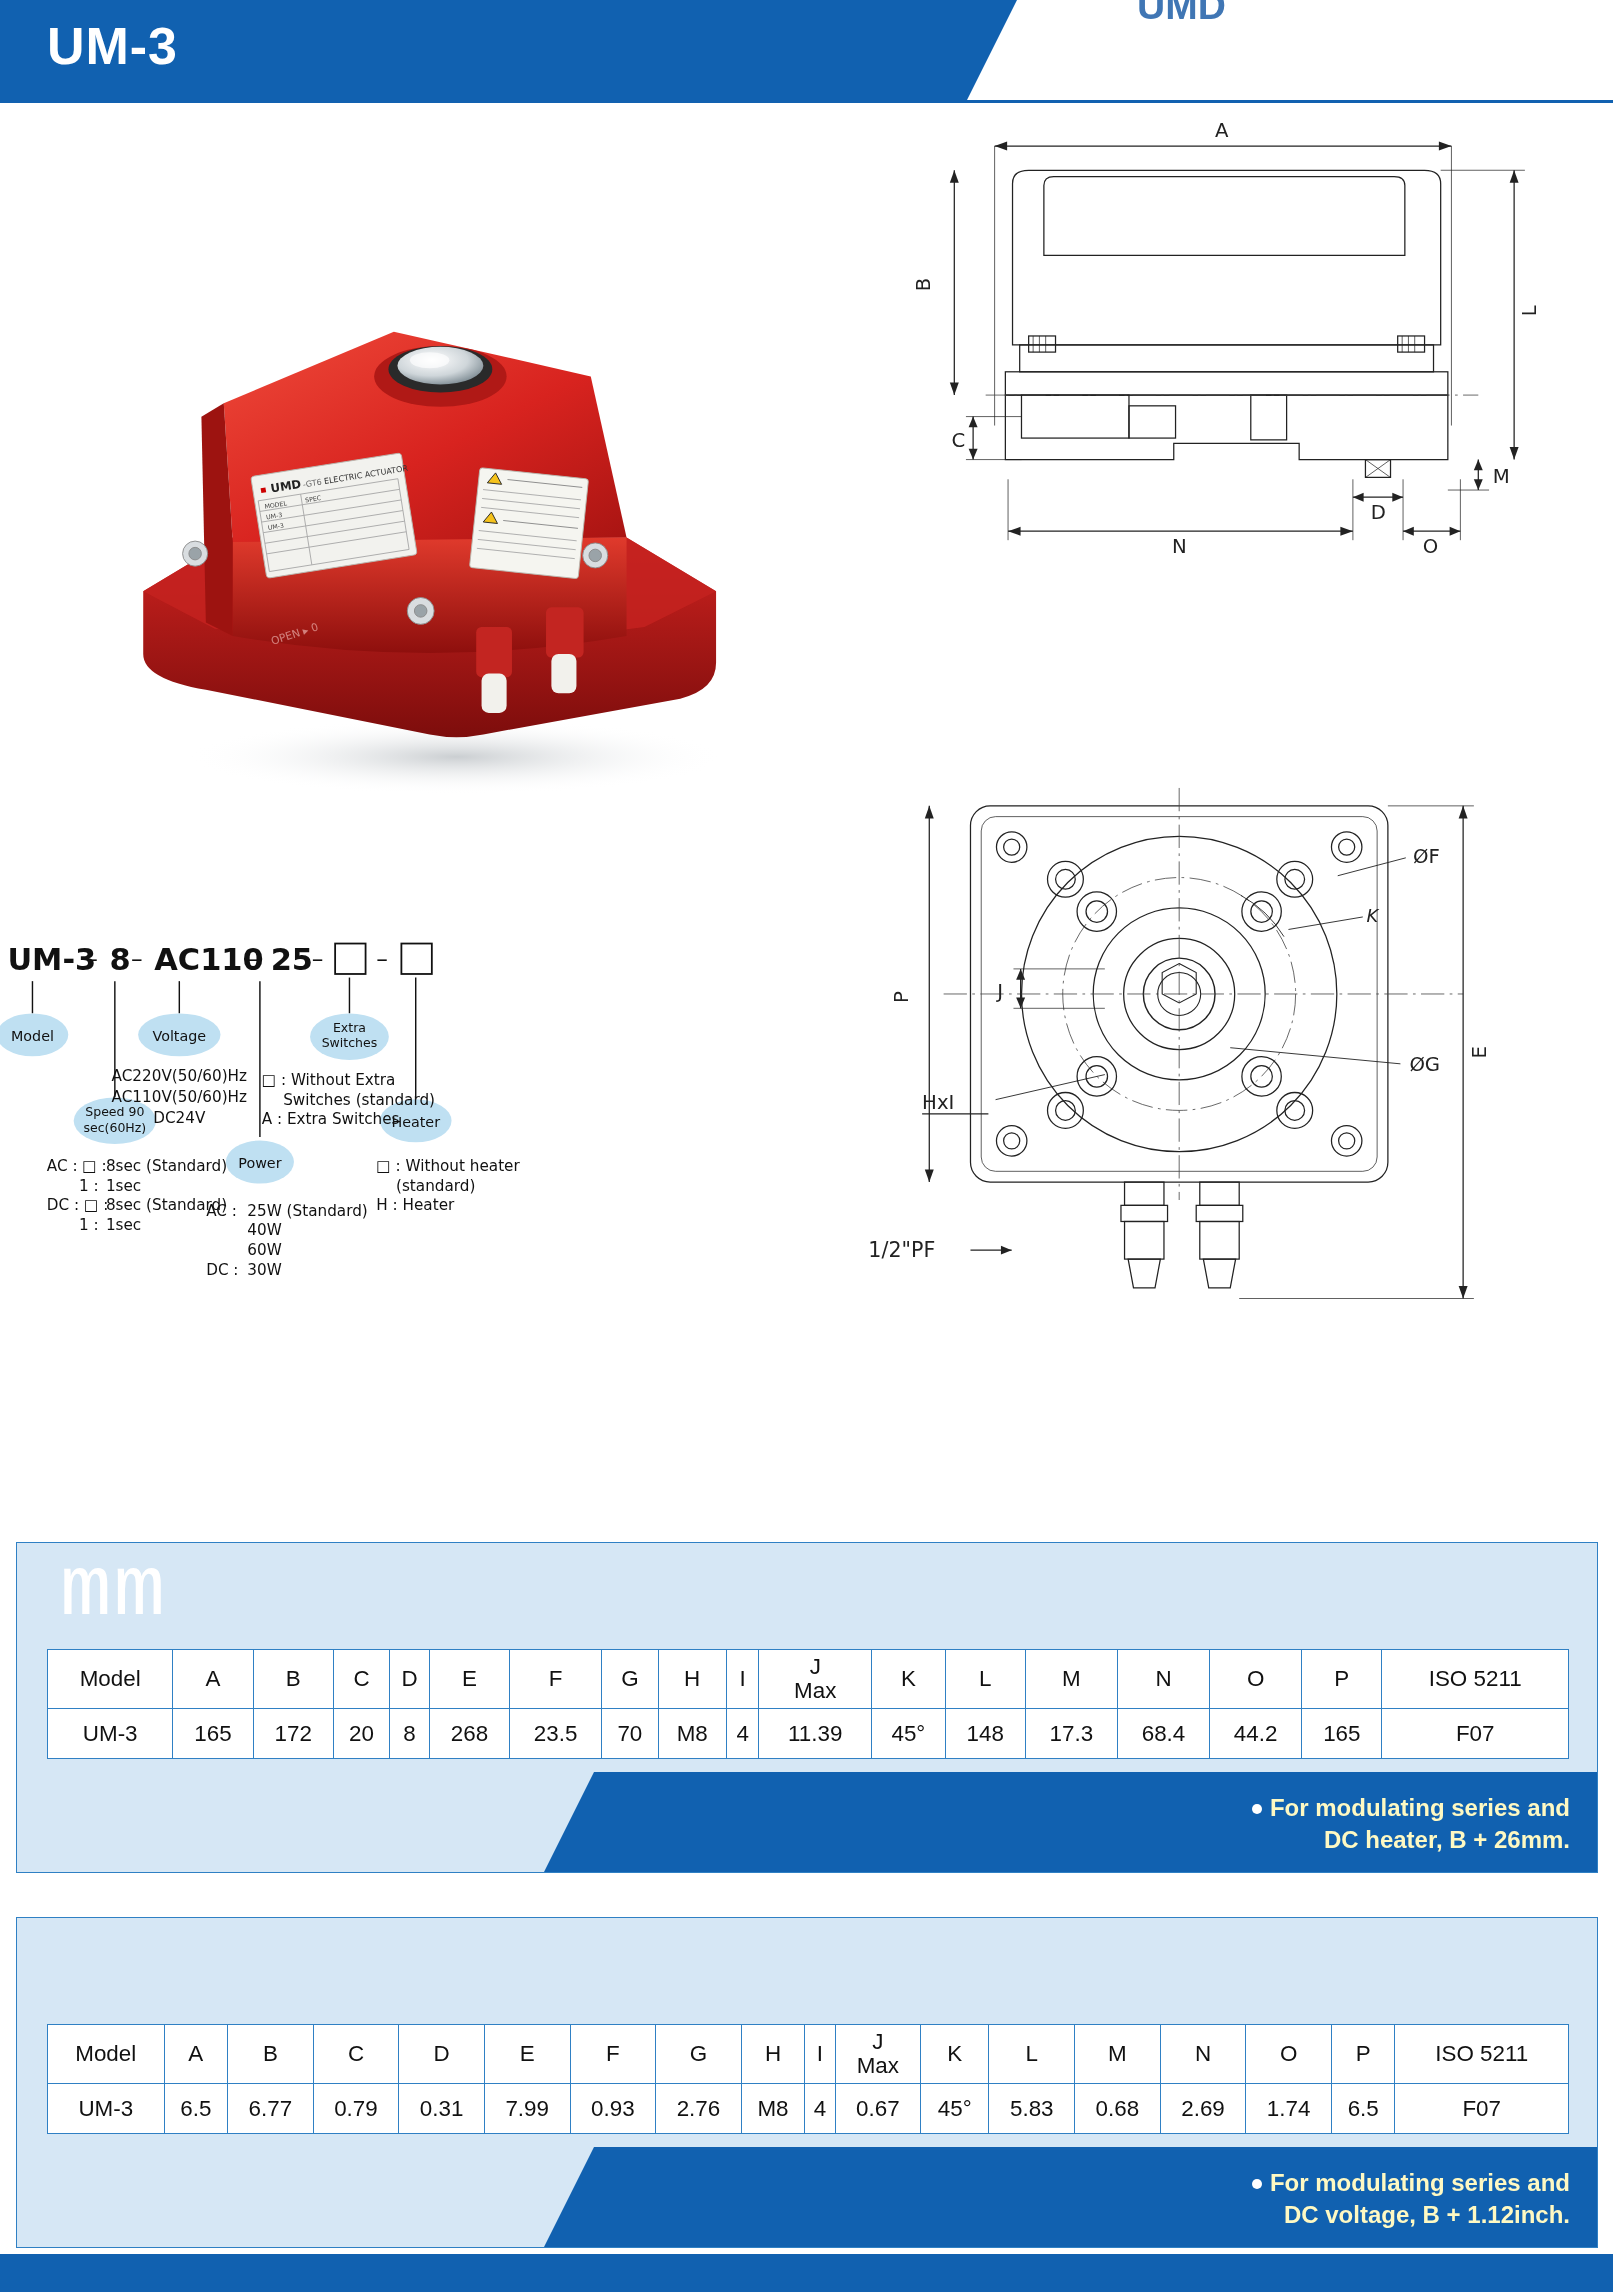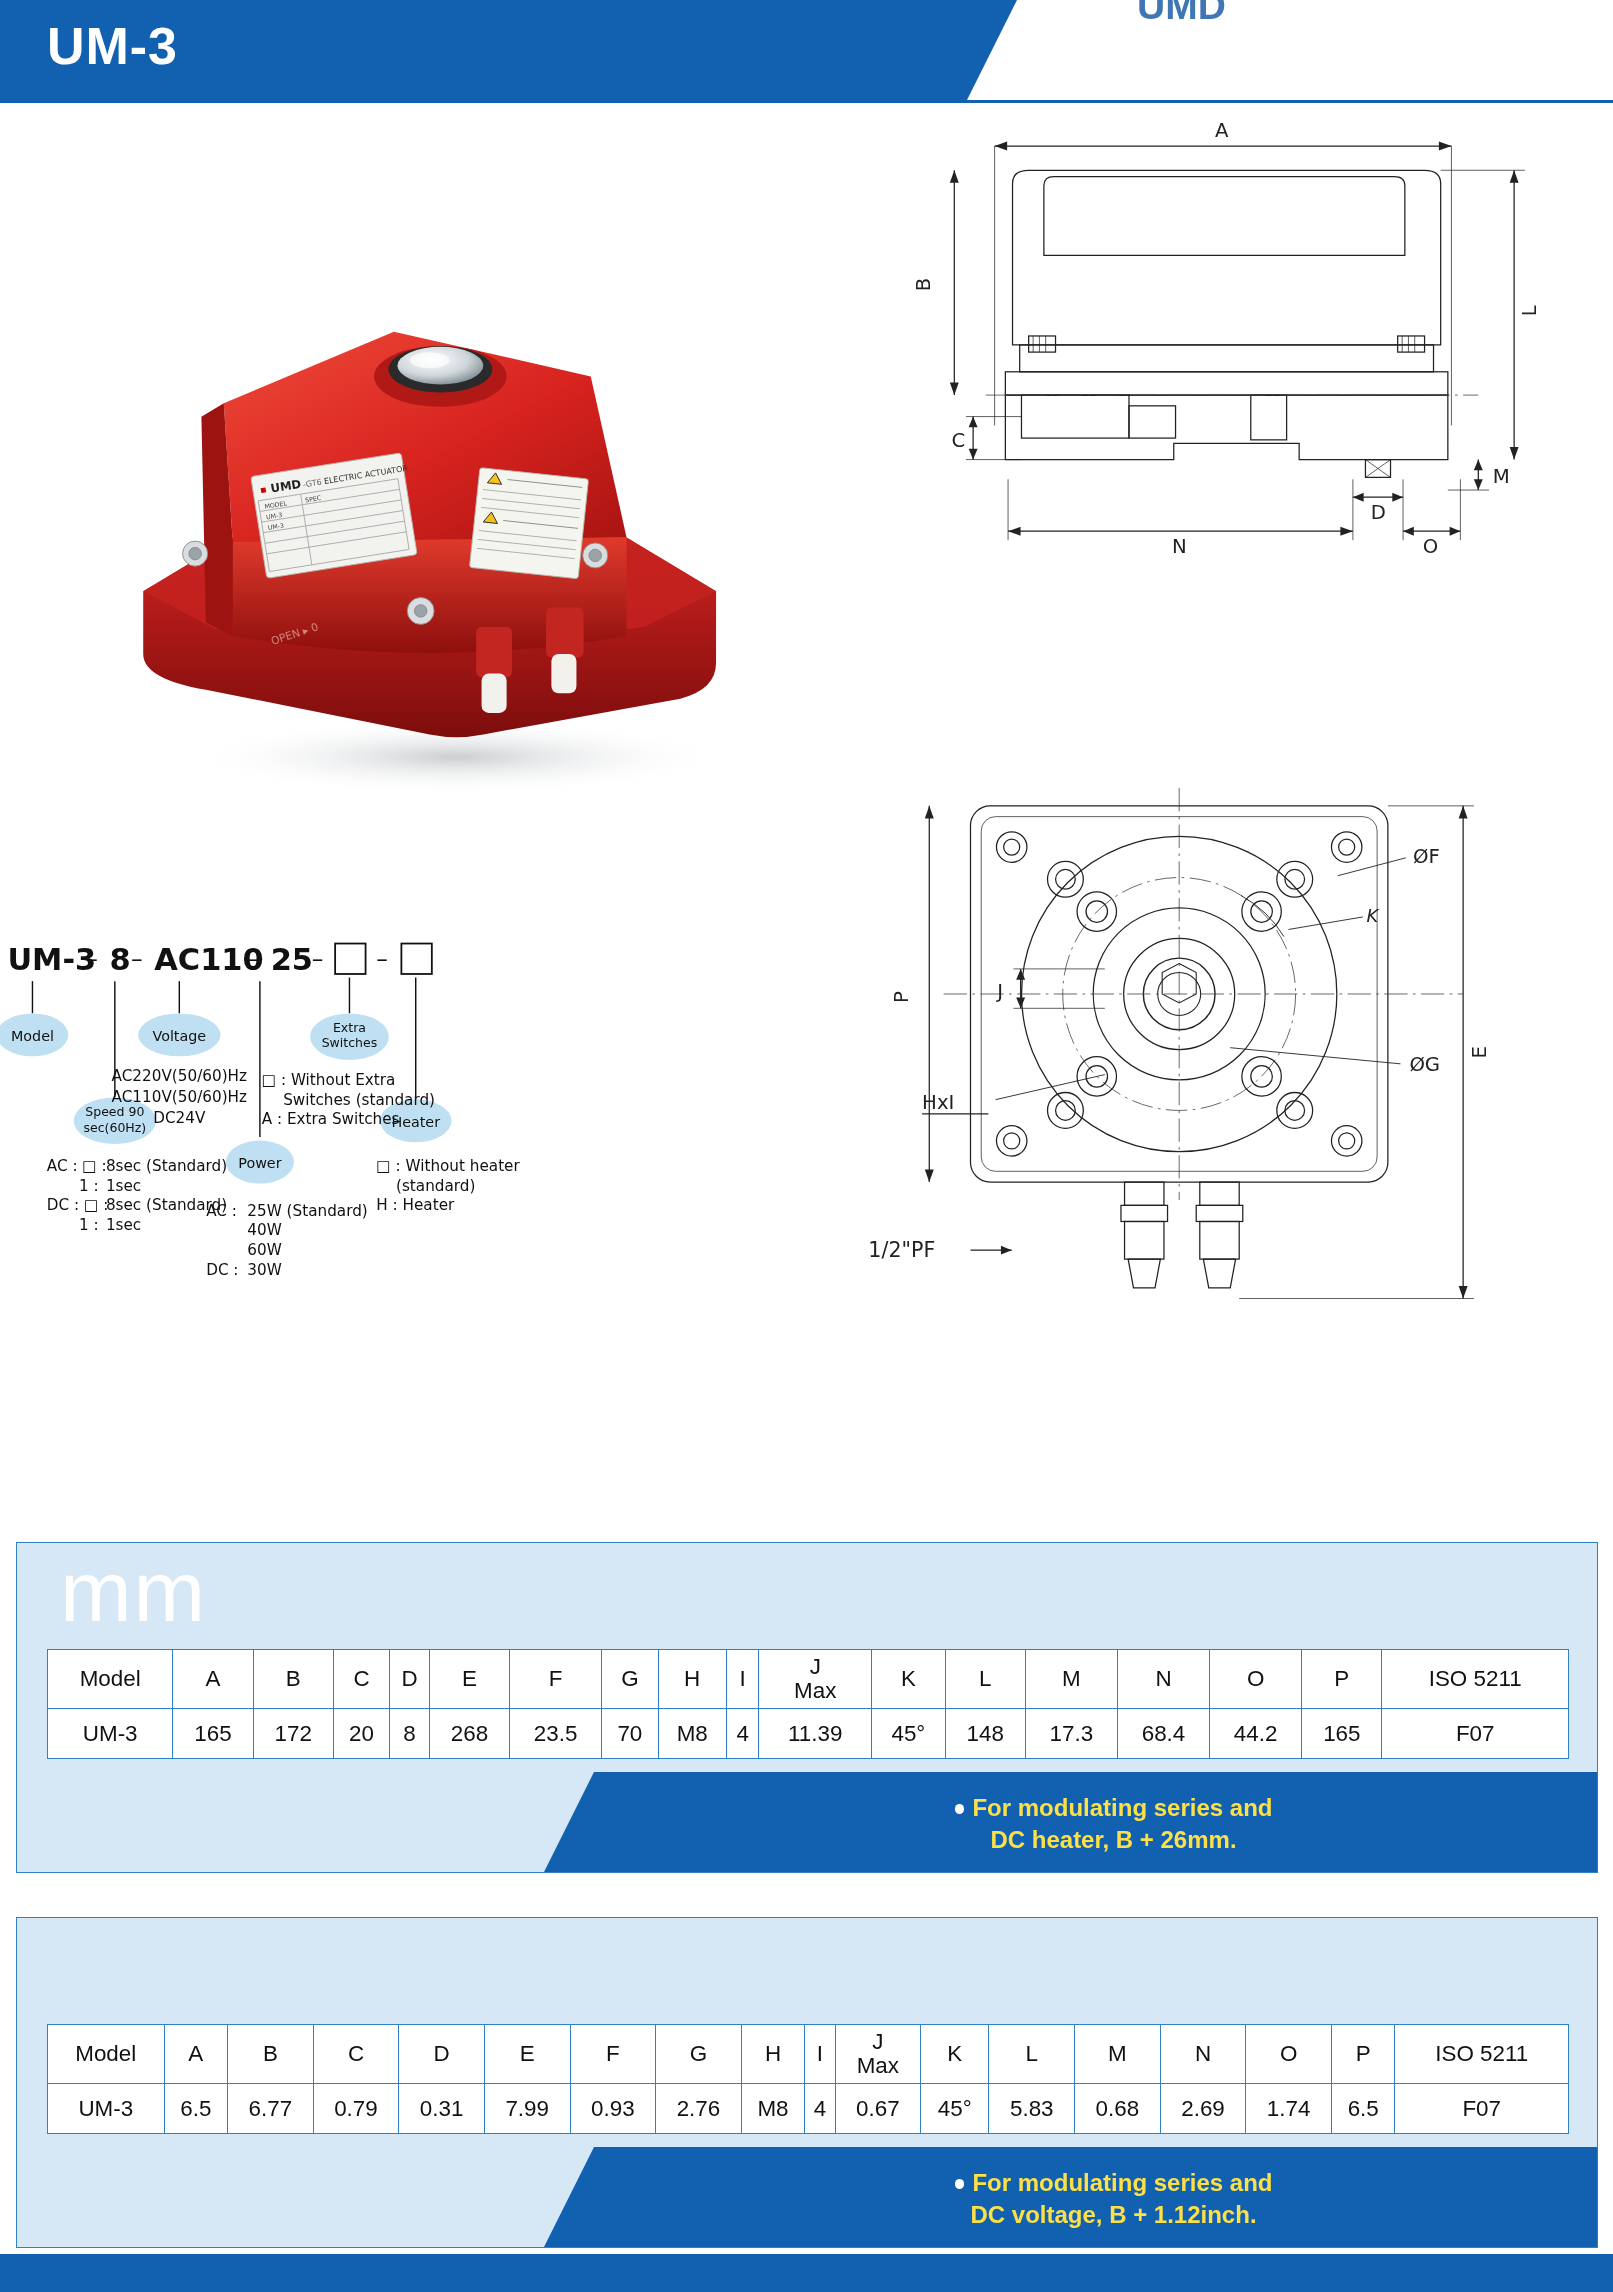--- a/index.html
+++ b/index.html
@@ -91,21 +91,21 @@
   .panel-inch { top: 1917px; height: 331px; }
 
   .unit-label {
     position: absolute;
     left: 43px; top: 5.4px;
     font-size: 86px;
     color: #ffffff;
     font-weight: 300;
     letter-spacing: 1.8px;
     line-height: 1;
-    font-family: Liberation Sans, sans-serif;
+    font-family: Liberation Mono, monospace;
   }
 
   table.dim {
     position: absolute;
     left: 30px;
     top: 106px;
     width: 1522px;
     border-collapse: collapse;
     background: #ffffff;
   }
@@ -135,22 +135,22 @@
     position: absolute;
     left: -50px; top: 0;
     width: 0; height: 0;
     border-bottom: 100px solid #1161b0;
     border-left: 50px solid transparent;
   }
   .note-text {
     position: absolute;
     right: 27px; top: 19.7px;
     width: 913px;
-    text-align: center;
-    color: #fde047;
+    text-align: right;
+    color: #fef9c3;
     font-size: 24px;
     line-height: 1.35;
     font-weight: bold;
   }
   .note-bullet {
     display: inline-block;
     width: 9.9px; height: 9.9px;
     border-radius: 50%;
     background: #ffffff;
     margin-right: 8px;

